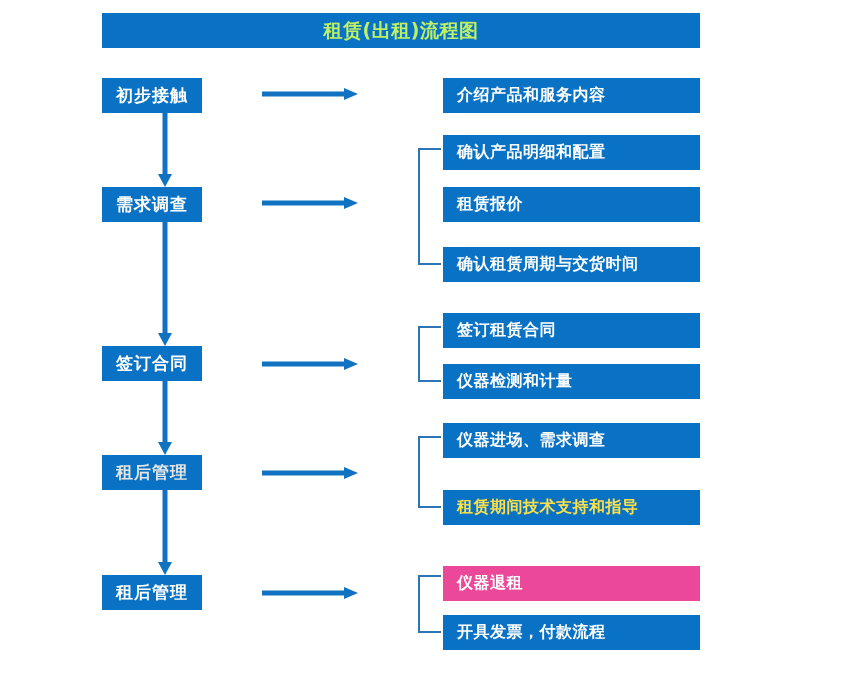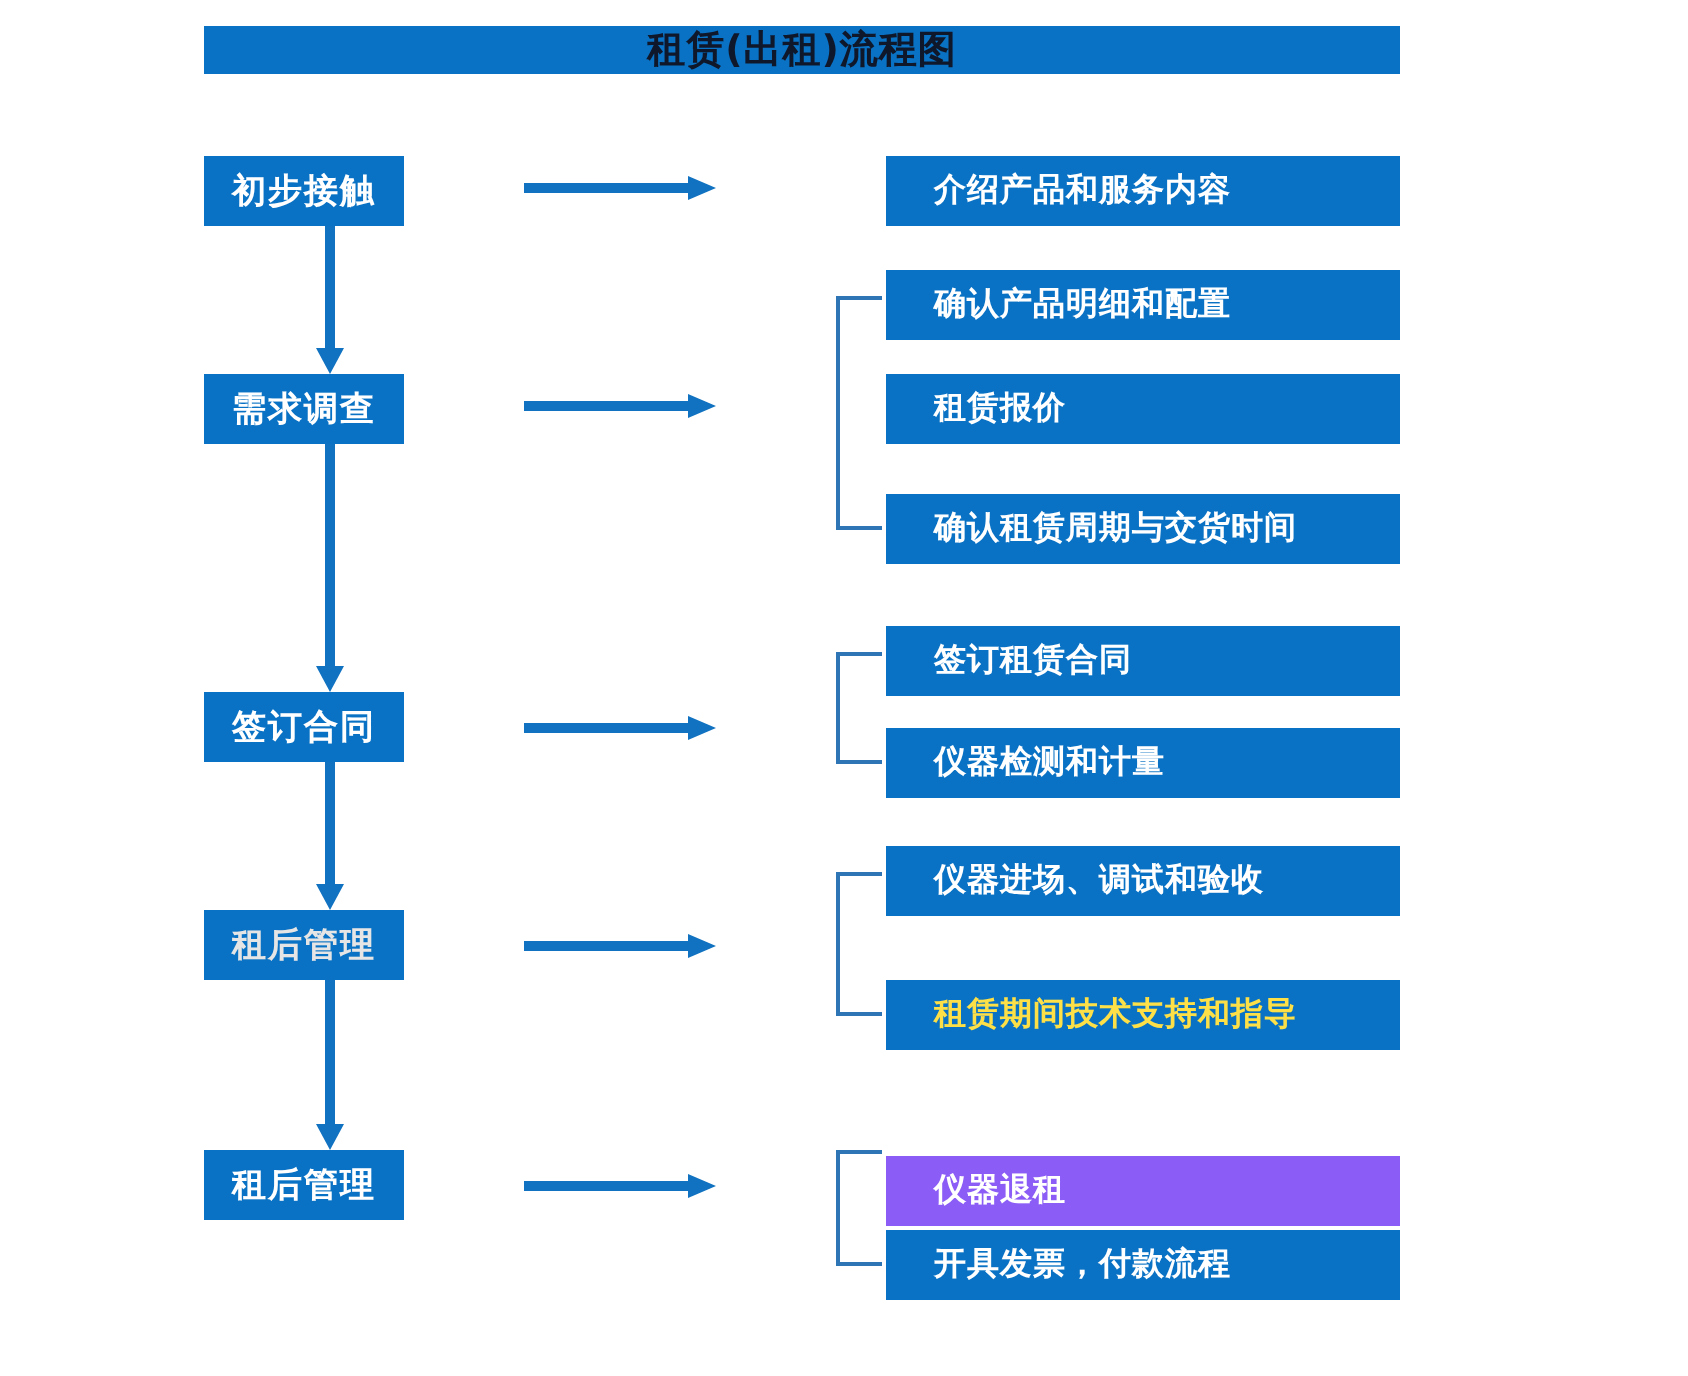--- a/index.html
+++ b/index.html
@@ -16,23 +16,23 @@
     width: 844px;
     height: 688px;
     background: #ffffff;
     overflow: hidden;
   }
   .title-bar {
     position: absolute;
     left: 102px;
     top: 13px;
     width: 598px;
-    height: 24px;
+    height: 35px;
     background: #0a72c4;
-    color: #0f172a;
+    color: #bef264;
     display: flex;
     align-items: center;
     justify-content: center;
     font-size: 19px;
     font-weight: bold;
     letter-spacing: 0.5px;
   }
   .stage-box {
     position: absolute;
     left: 102px;
@@ -51,21 +51,21 @@
     position: absolute;
     left: 443px;
     width: 257px;
     height: 35px;
     background: #0a72c4;
     color: #ffffff;
     display: flex;
     align-items: center;
     font-size: 16px;
     font-weight: bold;
-    padding-left: 24px;
+    padding-left: 14px;
     box-sizing: border-box;
     letter-spacing: 0.5px;
   }
   .h-arrow {
     position: absolute;
     left: 262px;
     width: 97px;
     height: 14px;
   }
   .v-arrow {
@@ -97,23 +97,23 @@
       <div class="stage-box" style="top: 455px; background: rgb(10, 114, 196); color: #e5e5e5;">租后管理</div>
       <div class="stage-box" style="top: 575px; background: rgb(10, 114, 196); color: rgb(255, 255, 255);">租后管理</div>
     </div>
   <div id="detail-layer">
       <div class="detail-box" style="top: 78px; background: rgb(10, 114, 196); color: rgb(255, 255, 255);">介绍产品和服务内容</div>
       <div class="detail-box" style="top: 135px; background: rgb(10, 114, 196); color: rgb(255, 255, 255);">确认产品明细和配置</div>
       <div class="detail-box" style="top: 187px; background: rgb(10, 114, 196); color: rgb(255, 255, 255);">租赁报价</div>
       <div class="detail-box" style="top: 247px; background: rgb(10, 114, 196); color: #ffffff;">确认租赁周期与交货时间</div>
       <div class="detail-box" style="top: 313px; background: rgb(10, 114, 196); color: rgb(255, 255, 255);">签订租赁合同</div>
       <div class="detail-box" style="top: 364px; background: rgb(10, 114, 196); color: rgb(255, 255, 255);">仪器检测和计量</div>
-      <div class="detail-box" style="top: 423px; background: rgb(10, 114, 196); color: rgb(255, 255, 255);">仪器进场、调试和验收</div>
+      <div class="detail-box" style="top: 423px; background: rgb(10, 114, 196); color: rgb(255, 255, 255);">仪器进场、需求调查</div>
       <div class="detail-box" style="top: 490px; background: rgb(10, 114, 196); color: #fde047;">租赁期间技术支持和指导</div>
-      <div class="detail-box" style="top: 578px; background: #8b5cf6; color: rgb(255, 255, 255); font-family: Liberation Serif, serif;">仪器退租</div>
+      <div class="detail-box" style="top: 566px; background: #ec4899; color: rgb(255, 255, 255); font-family: Liberation Serif, serif;">仪器退租</div>
       <div class="detail-box" style="top: 615px; background: rgb(10, 114, 196); color: rgb(255, 255, 255);">开具发票，付款流程</div>
     </div>
   <div id="bracket-layer">
       <div class="bracket" style="top: 148px; height: 117px; border-color: rgb(46, 117, 182);"></div>
       <div class="bracket" style="top: 326px; height: 56px; border-color: rgb(46, 117, 182);"></div>
       <div class="bracket" style="top: 436px; height: 72px; border-color: rgb(46, 117, 182);"></div>
       <div class="bracket" style="top: 575px; height: 58px; border-color: rgb(46, 117, 182);"></div>
     </div>
   <div id="harrow-layer">
       <div class="h-arrow" style="top: 86px;"><svg width="97" height="14" viewBox="0 0 97 14">

